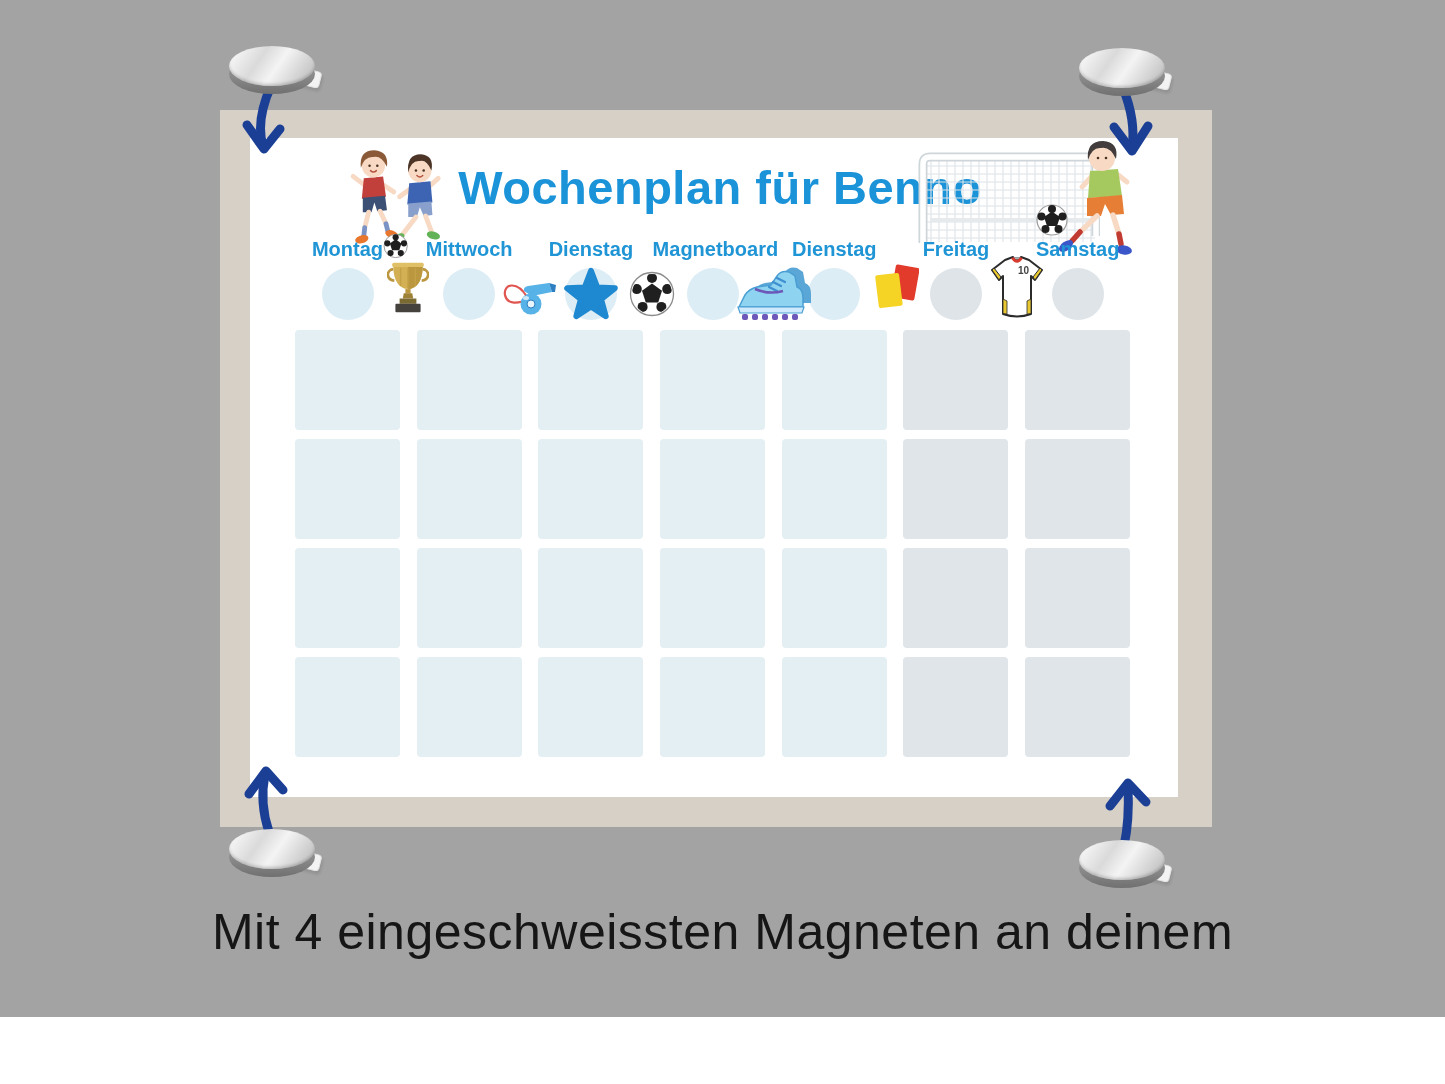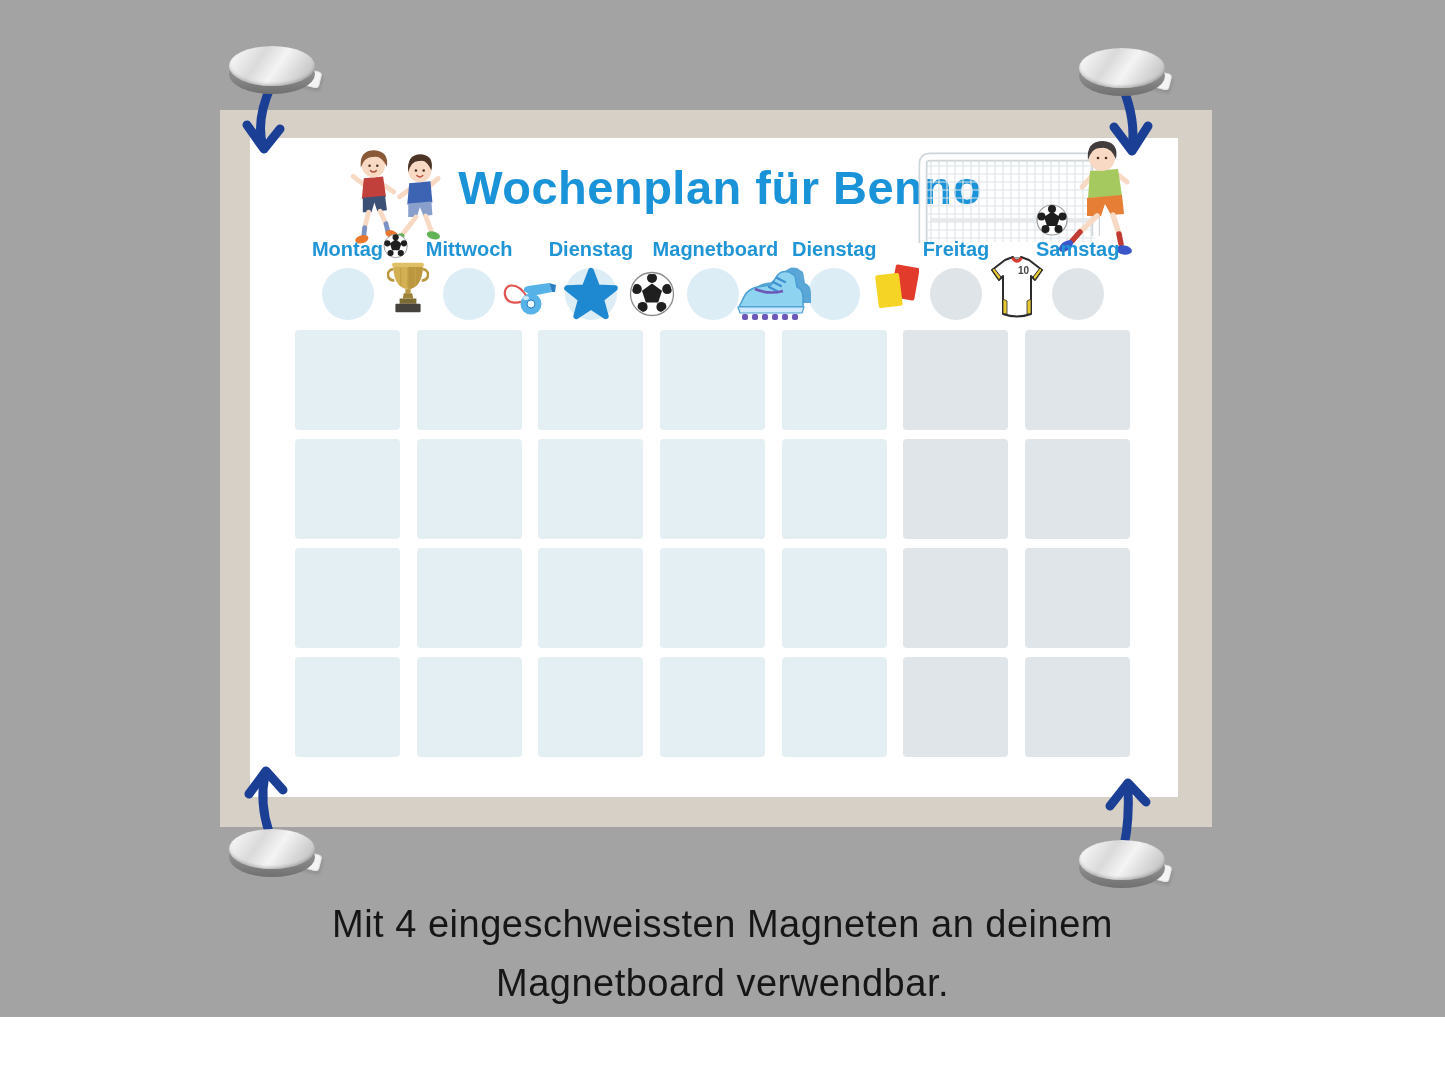--- a/index.html
+++ b/index.html
@@ -55,21 +55,21 @@
                 box-shadow:inset 0 -2px 3px rgba(0,0,0,.18);z-index:2;}
   .magnet-tl{left:229px;top:46px}
   .magnet-tr{left:1079px;top:48px}
   .magnet-bl{left:229px;top:829px}
   .magnet-br{left:1079px;top:840px}
 
   .arrows{position:absolute;left:0;top:0;width:1445px;height:1084px;z-index:5;pointer-events:none;}
 
   
   .caption{position:absolute;left:0;right:0;top:903px;text-align:center;color:#161616;}
-  .caption .line{font-size:38px;font-weight:400;letter-spacing:.5px;}
+  .caption .line{font-size:50px;font-weight:400;letter-spacing:.5px;}
   .caption .line + .line{margin-top:16px;}
 </style>
 </head>
 <body>
 
 <div class="canvas">
 
   <div class="board">
     <div class="page">
 
@@ -299,16 +299,15 @@
     <div class="face"></div>
   </div>
   <div class="magnet magnet-br">
     <div class="tab"></div>
     <div class="rim"></div>
     <div class="face"></div>
   </div>
 
   <div class="caption">
     <div class="line">Mit 4 eingeschweissten Magneten an deinem</div>
-    <div class="line">Magnetboard verwendbar.</div>
   </div>
 
 </div>
 
 </body></html>

